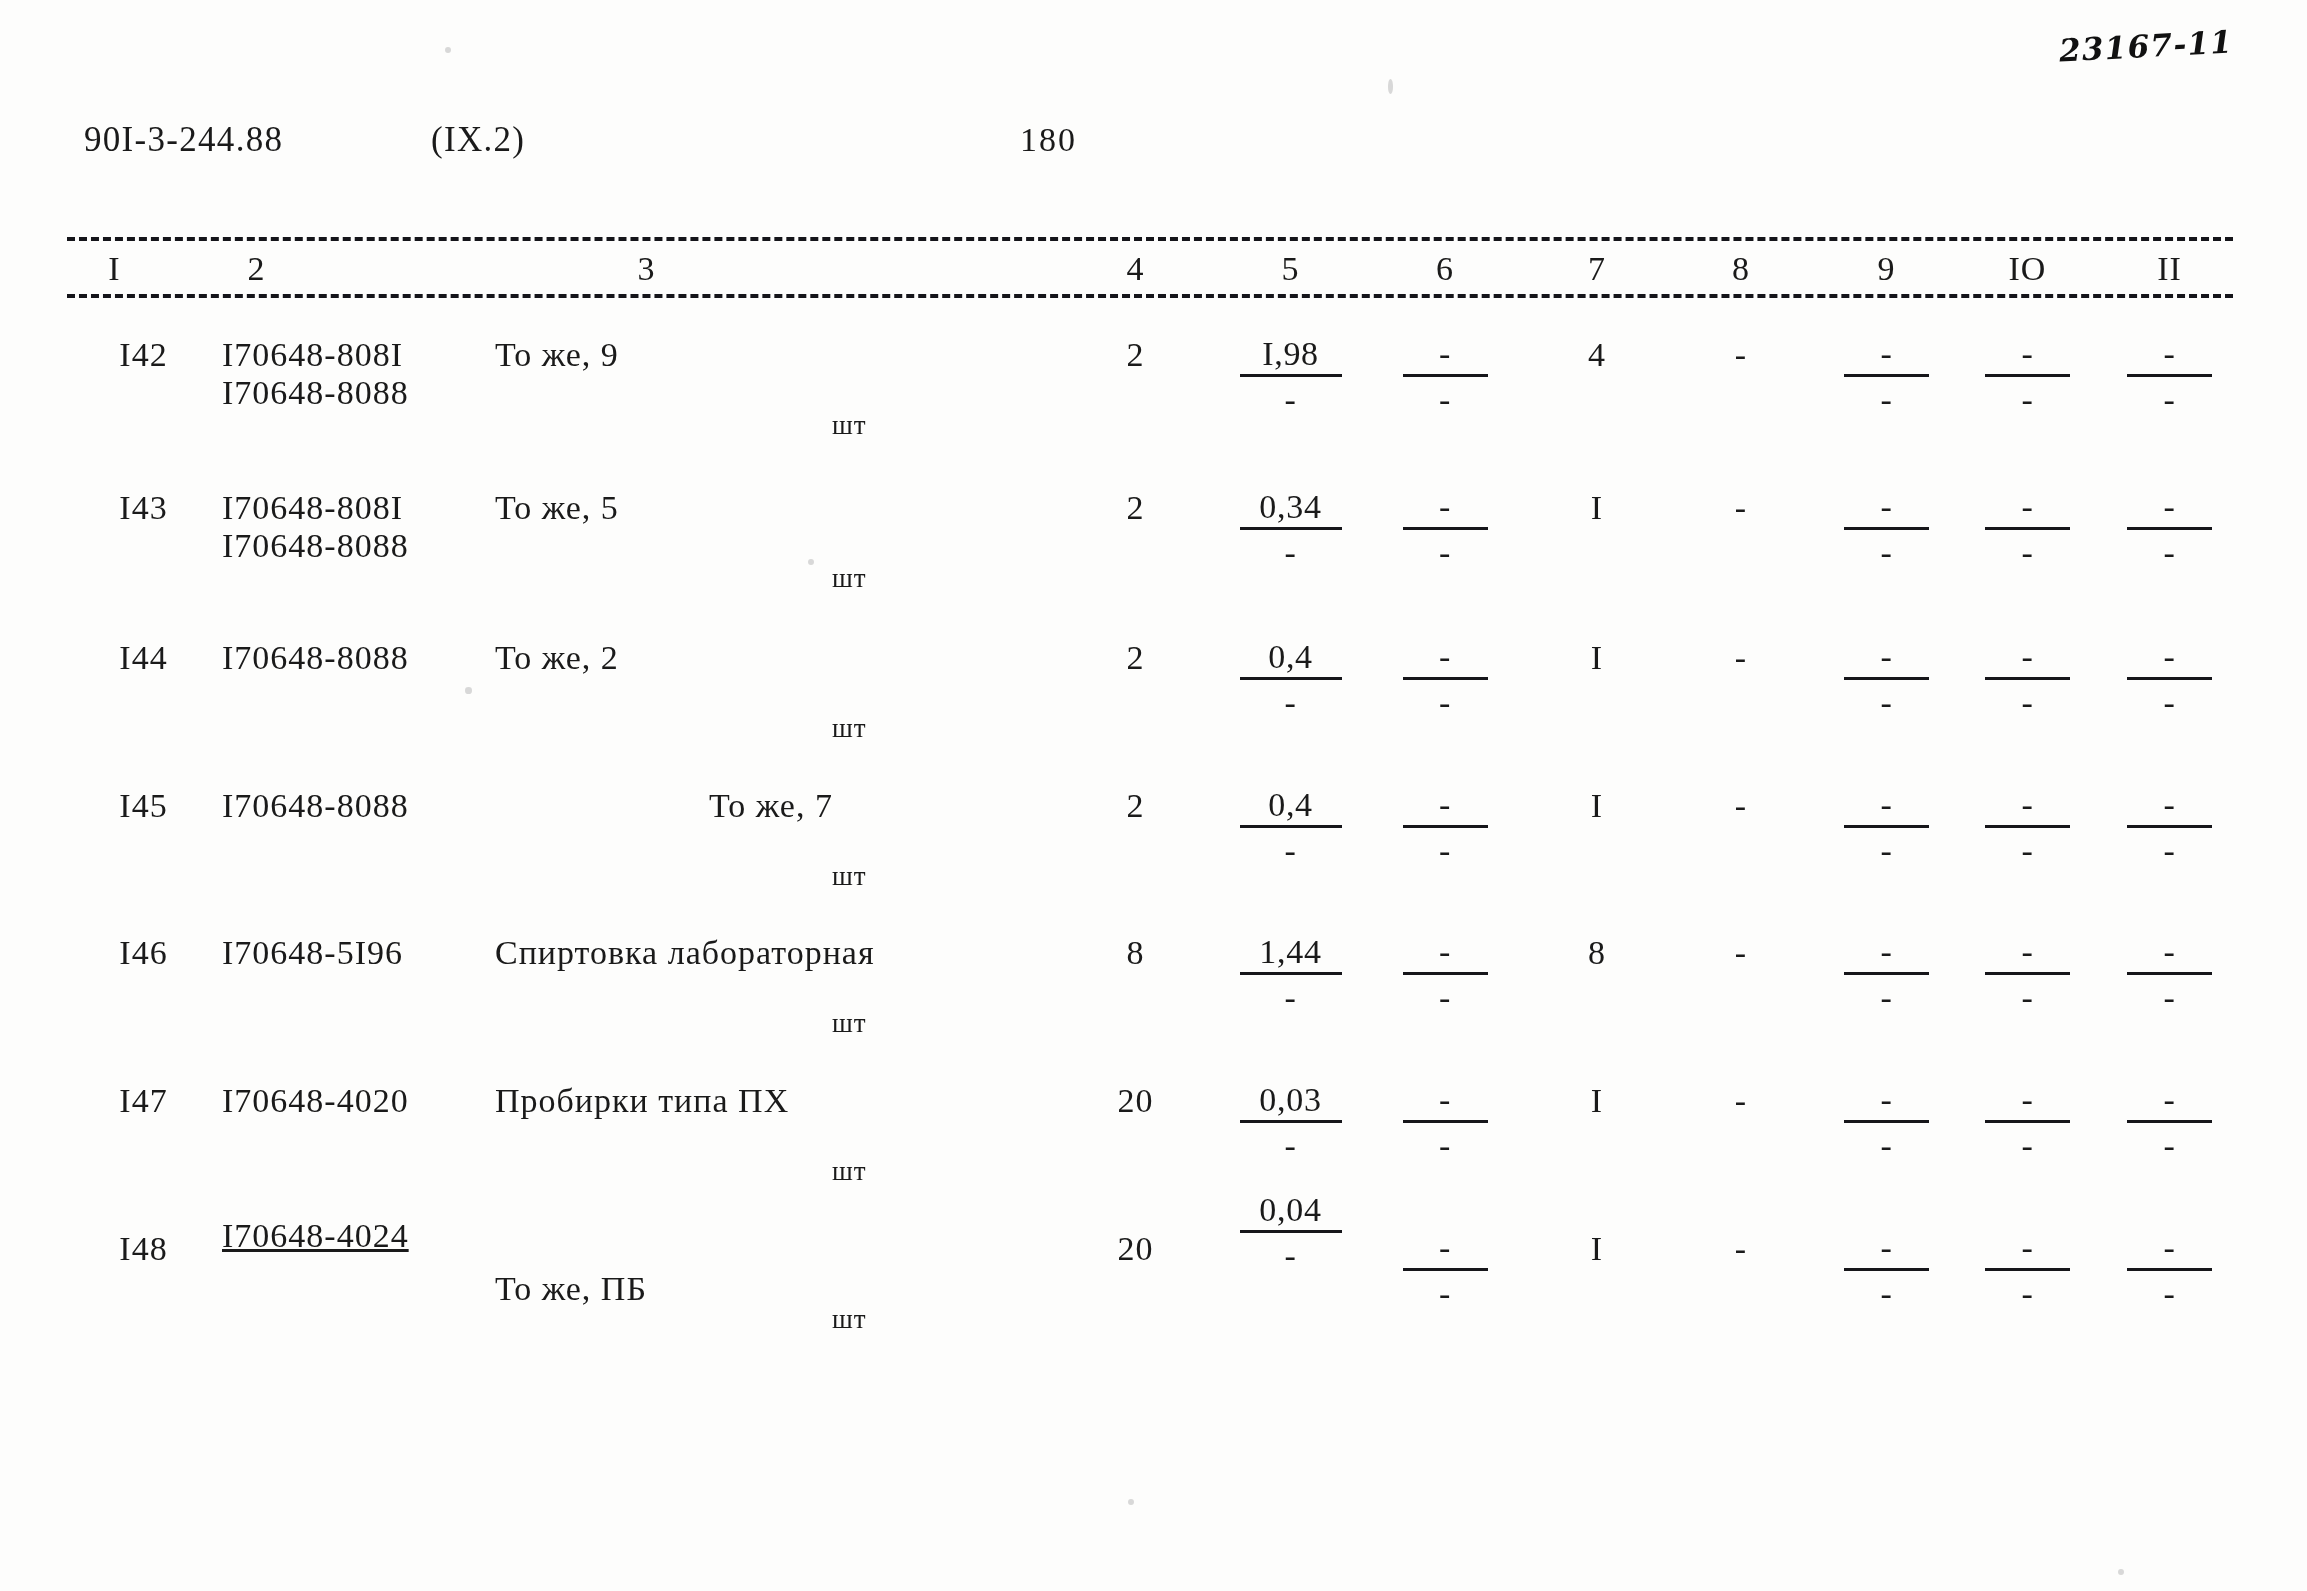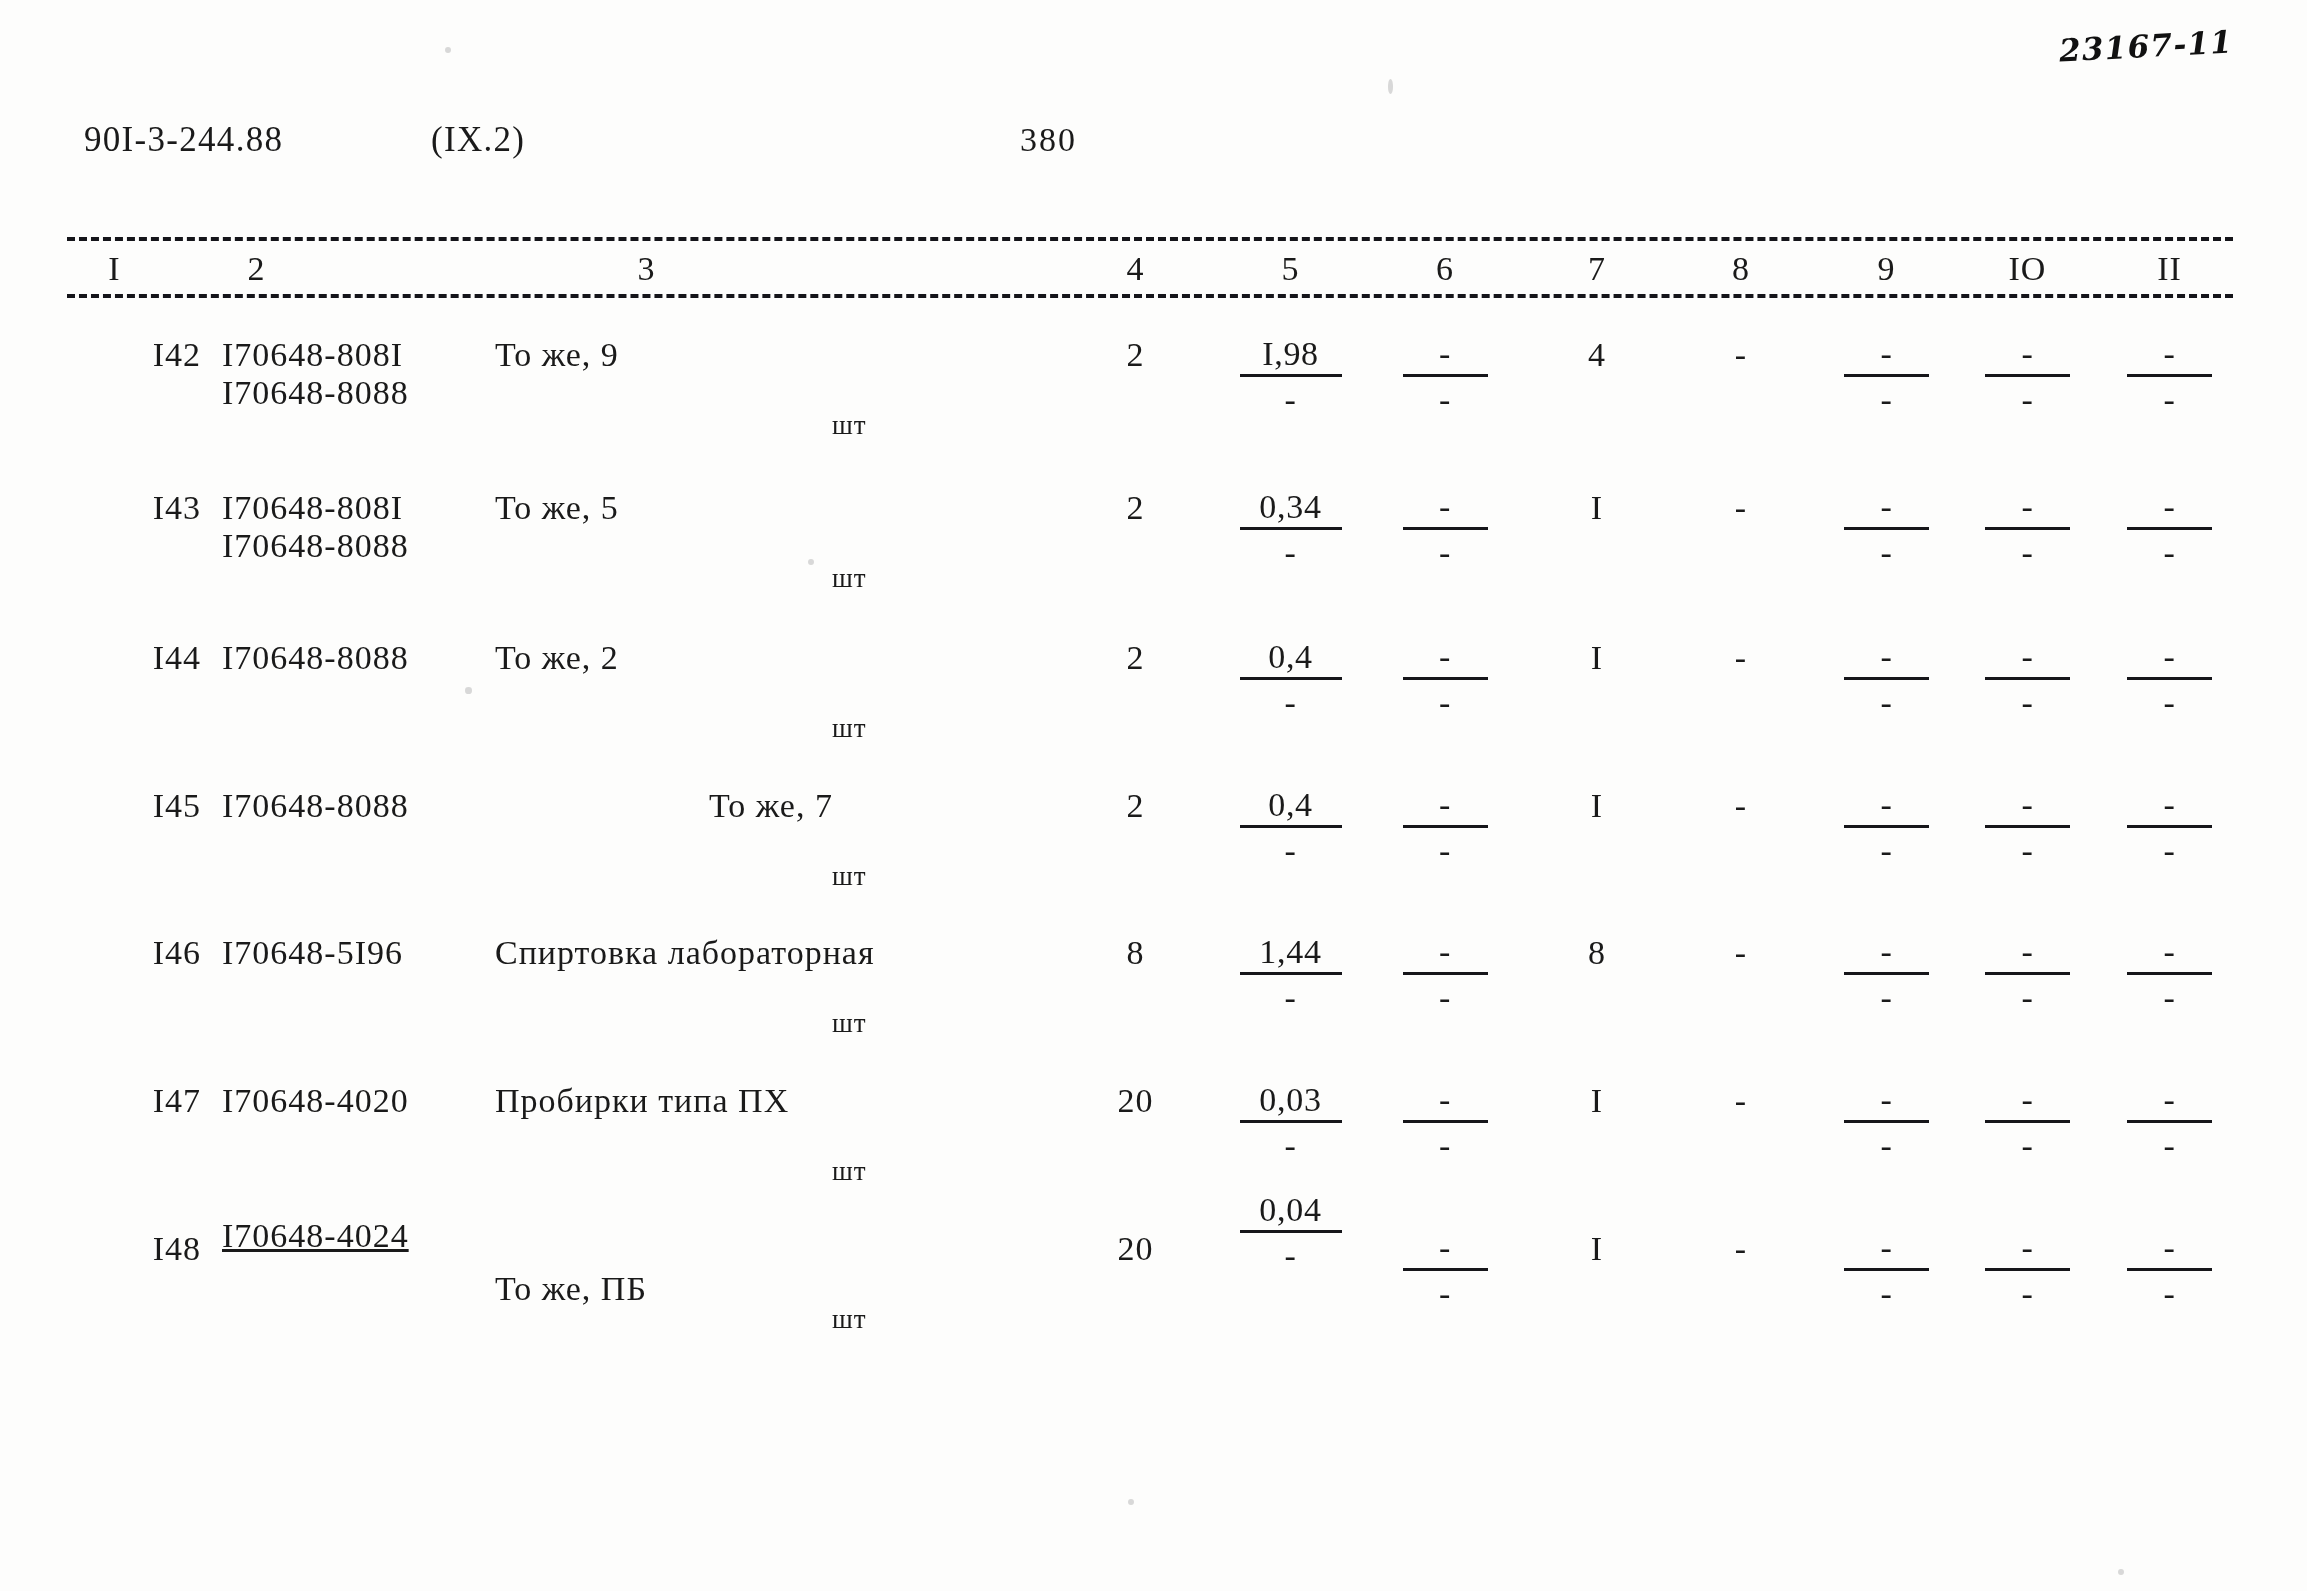--- a/index.html
+++ b/index.html
@@ -79,21 +79,21 @@
   }
   .cell {
     position: absolute;
     font-size: 34px;
     letter-spacing: 1px;
     white-space: pre;
     line-height: 1.05;
   }
 
   
-  .c1  { left: 86px;  width: 115px; text-align: right; }
+  .c1  { left: 86px;  width: 115px; text-align: center; }
   .c2  { left: 222px;  width: 290px; text-align: left; }
   .c3  { left: 495px;  width: 552px; text-align: left; }
   .c4  { left: 1078px; width: 115px; text-align: center; }
   .c5  { left: 1223px; width: 135px; text-align: center; }
   .c6  { left: 1391px; width: 108px; text-align: center; }
   .c7  { left: 1543px; width: 108px; text-align: center; }
   .c8  { left: 1687px; width: 108px; text-align: center; }
   .c9  { left: 1829px; width: 115px; text-align: center; }
   .c10 { left: 1970px; width: 115px; text-align: center; }
   .c11 { left: 2112px; width: 115px; text-align: center; }
@@ -149,21 +149,21 @@
 <body>
 
 <div class="page">
 
   <div class="handwritten-code">23167-11</div>
 
   <div class="doc-code">90I-3-244.88</div>
 
   <div class="doc-section">(IX.2)</div>
 
-  <div class="page-number">380</div>
+  <div class="page-number">180</div>
 
   <div class="rule rule-top"></div>
   <div class="rule rule-bottom"></div>
 
   <div class="table hdr">
     <div class="cell c1">I</div>
     <div class="cell c2">2</div>
     <div class="cell c3">3</div>
     <div class="cell c4">4</div>
     <div class="cell c5">5</div>

